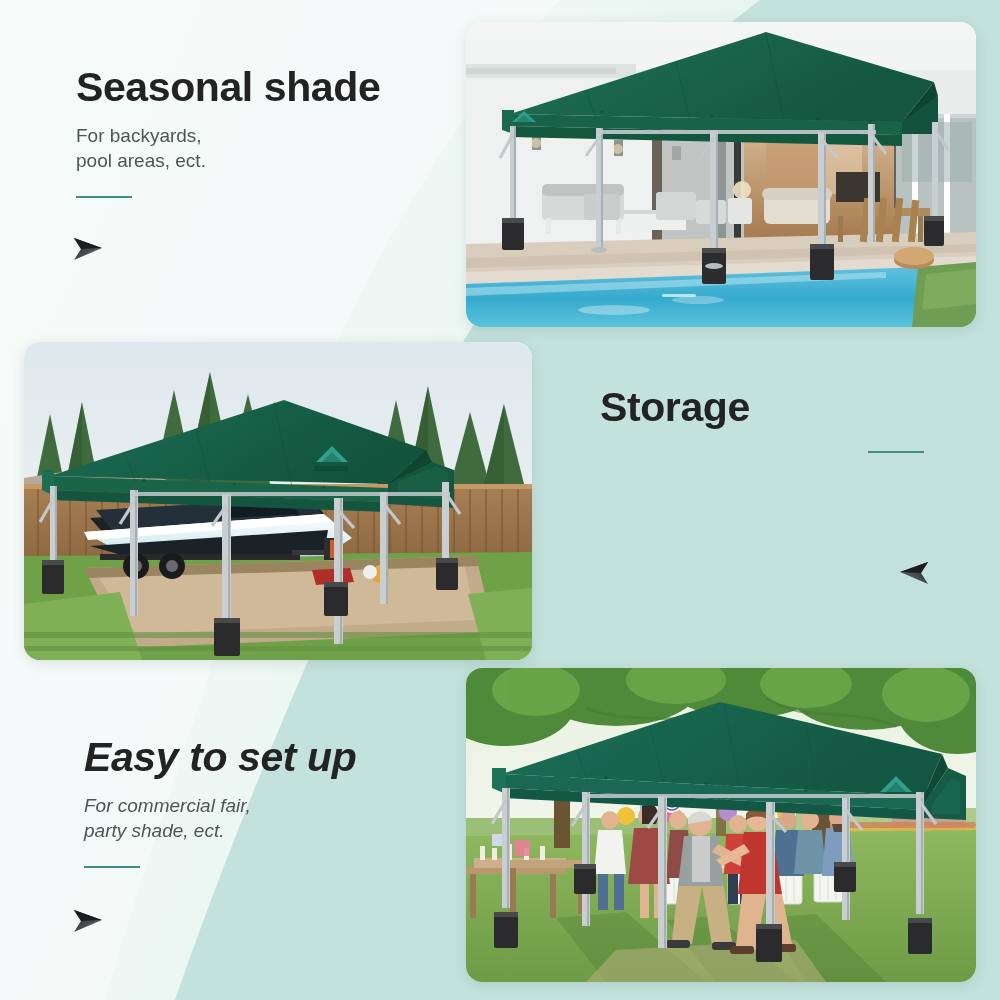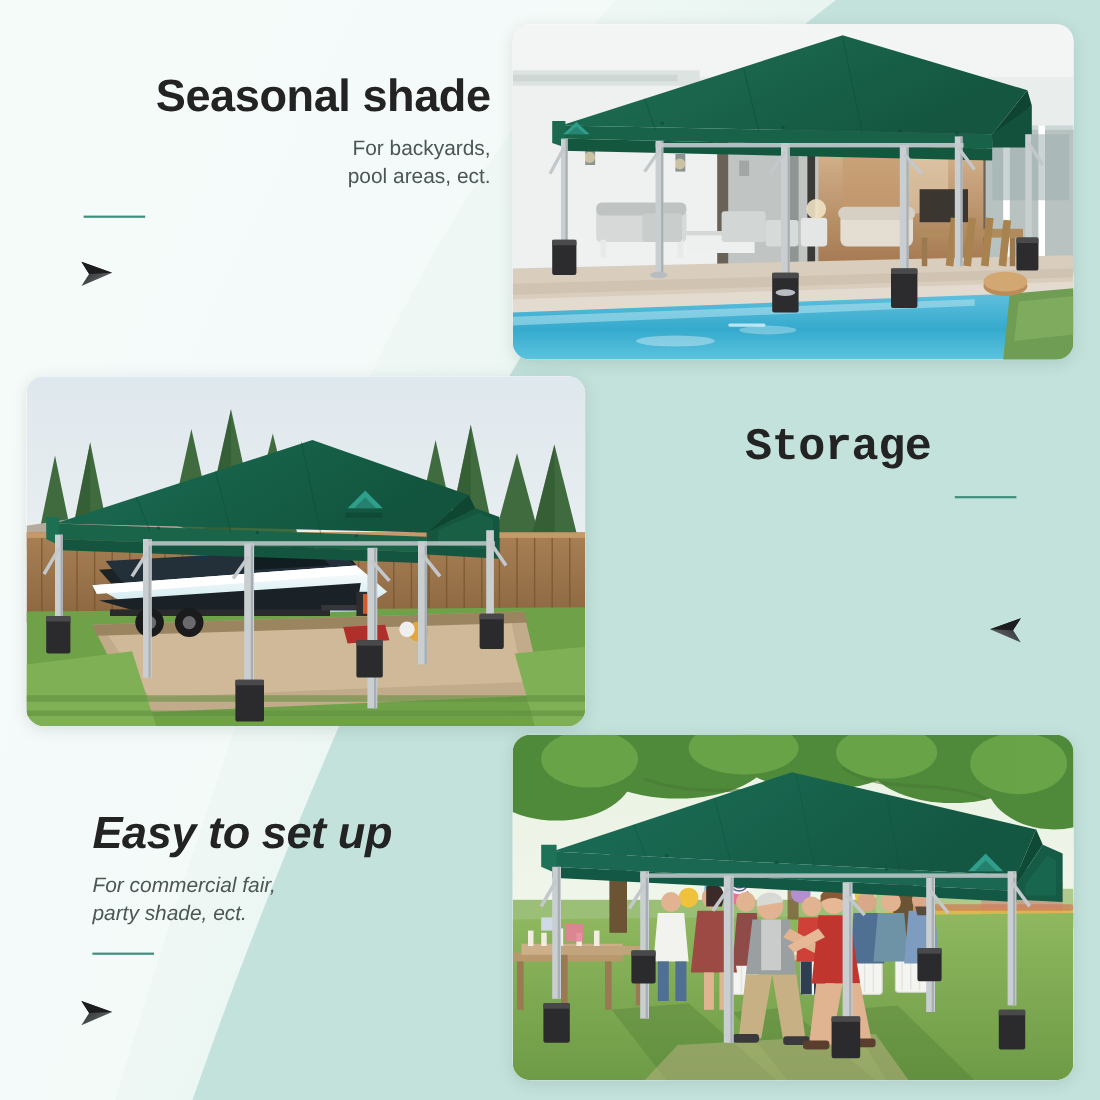--- a/index.html
+++ b/index.html
@@ -26,21 +26,21 @@
   .txt{ position:absolute; z-index:3; }
   .txt h2{
     font-size:41px; font-weight:bold; color:#232323;
     letter-spacing:-.4px; line-height:1.05; white-space:nowrap;
   }
   .txt p{
     font-size:19px; font-weight:normal; color:#4c5755;
     line-height:1.33; margin-top:14px; white-space:pre-line;
   }
   .rule{ height:2px; background:#3f8f7e; margin-top:22px; width:56px; }
-  .txt.right{ text-align:center;font-family:Liberation Mono, monospace; }
+  .txt.right{ text-align:left; }
   .txt.right .rule{ margin-left:auto; }
 
   .arrow{ position:absolute; width:34px; height:26px; }
   .arrow svg{ display:block; width:100%; height:100%; }
 </style>
 </head>
 <body>
 
 <svg id="bg" viewBox="0 0 1000 1000" preserveAspectRatio="none">
   <defs>
@@ -664,21 +664,21 @@
         <rect x="28" y="244" width="24" height="5"></rect>
         <rect x="108" y="196" width="22" height="5"></rect>
         <rect x="290" y="256" width="26" height="5"></rect>
         <rect x="368" y="194" width="22" height="5"></rect>
         <rect x="442" y="250" width="24" height="5"></rect>
       </g>
     </svg>
   </div>
 </div>
 
-<div class="txt" style="left:76px; top:66px; width:370px;text-align:right;">
+<div class="txt" style="left:76px; top:66px; width:370px;">
   <h2>Seasonal shade</h2>
   <p>For backyards,
 pool areas, ect.</p>
   <div class="rule"></div>
 </div>
 <div class="arrow" style="left:72px; top:236px;">
   <svg viewBox="0 0 34 26">
     <defs>
       <linearGradient id="arw1" x1="0" y1="0" x2="1" y2="1">
         <stop offset="0%" stop-color="#1d1d1f"></stop>

